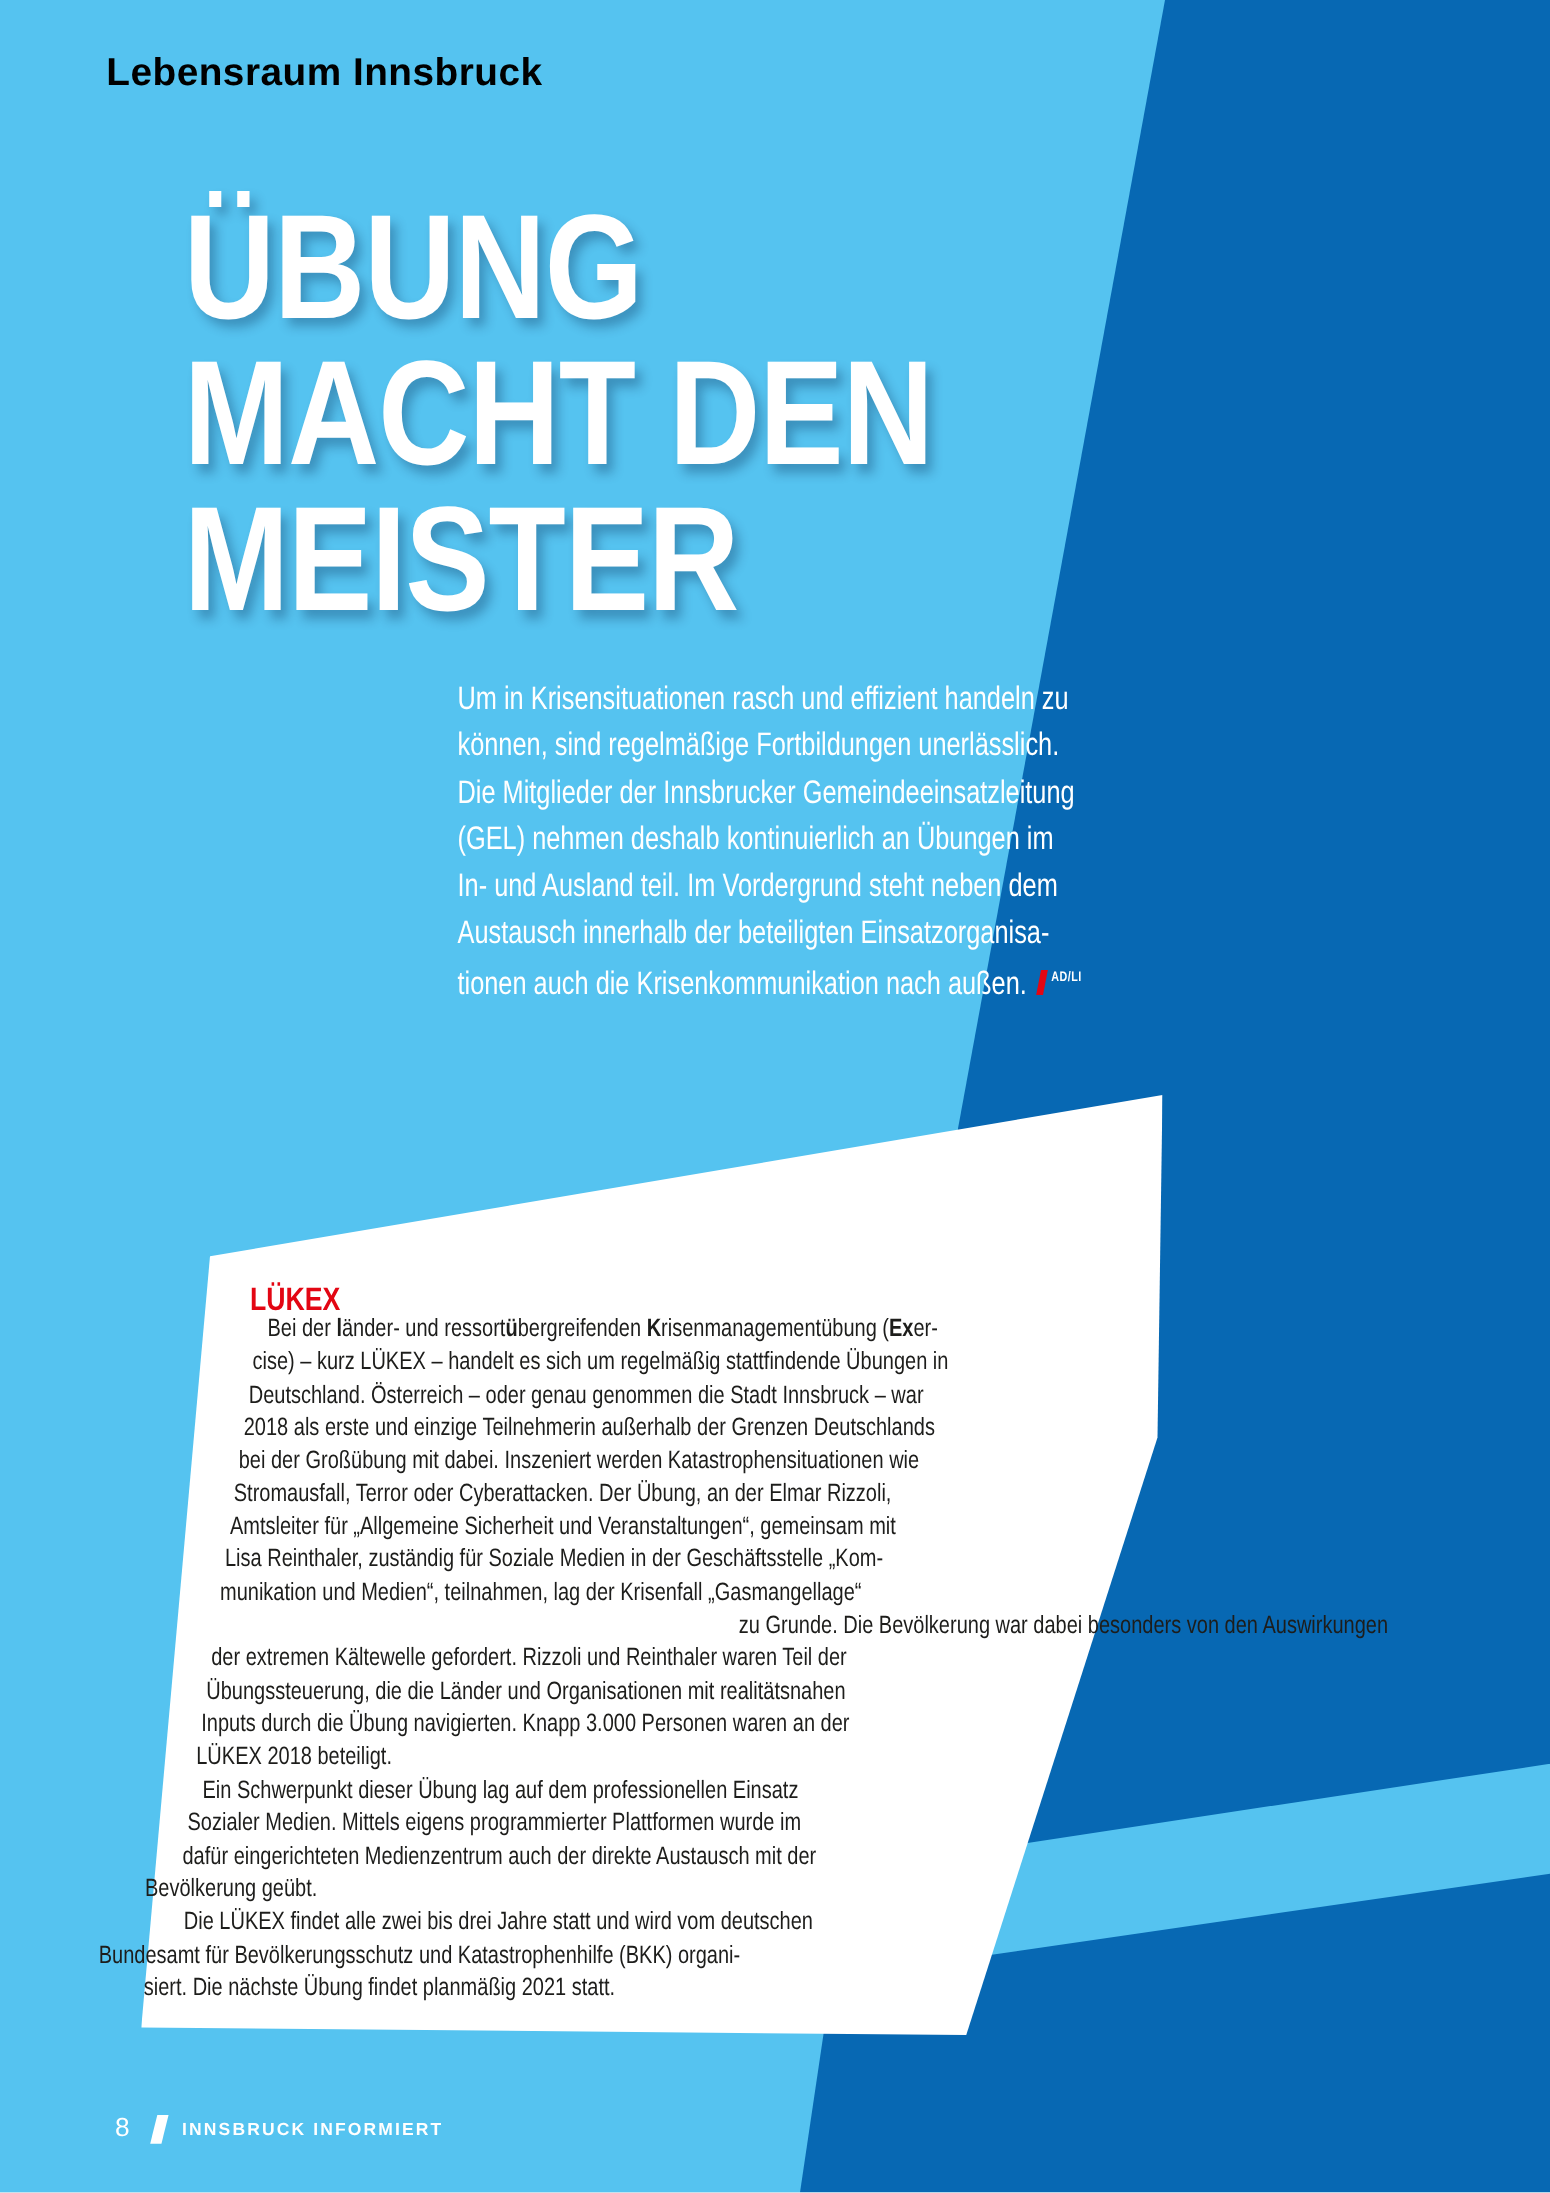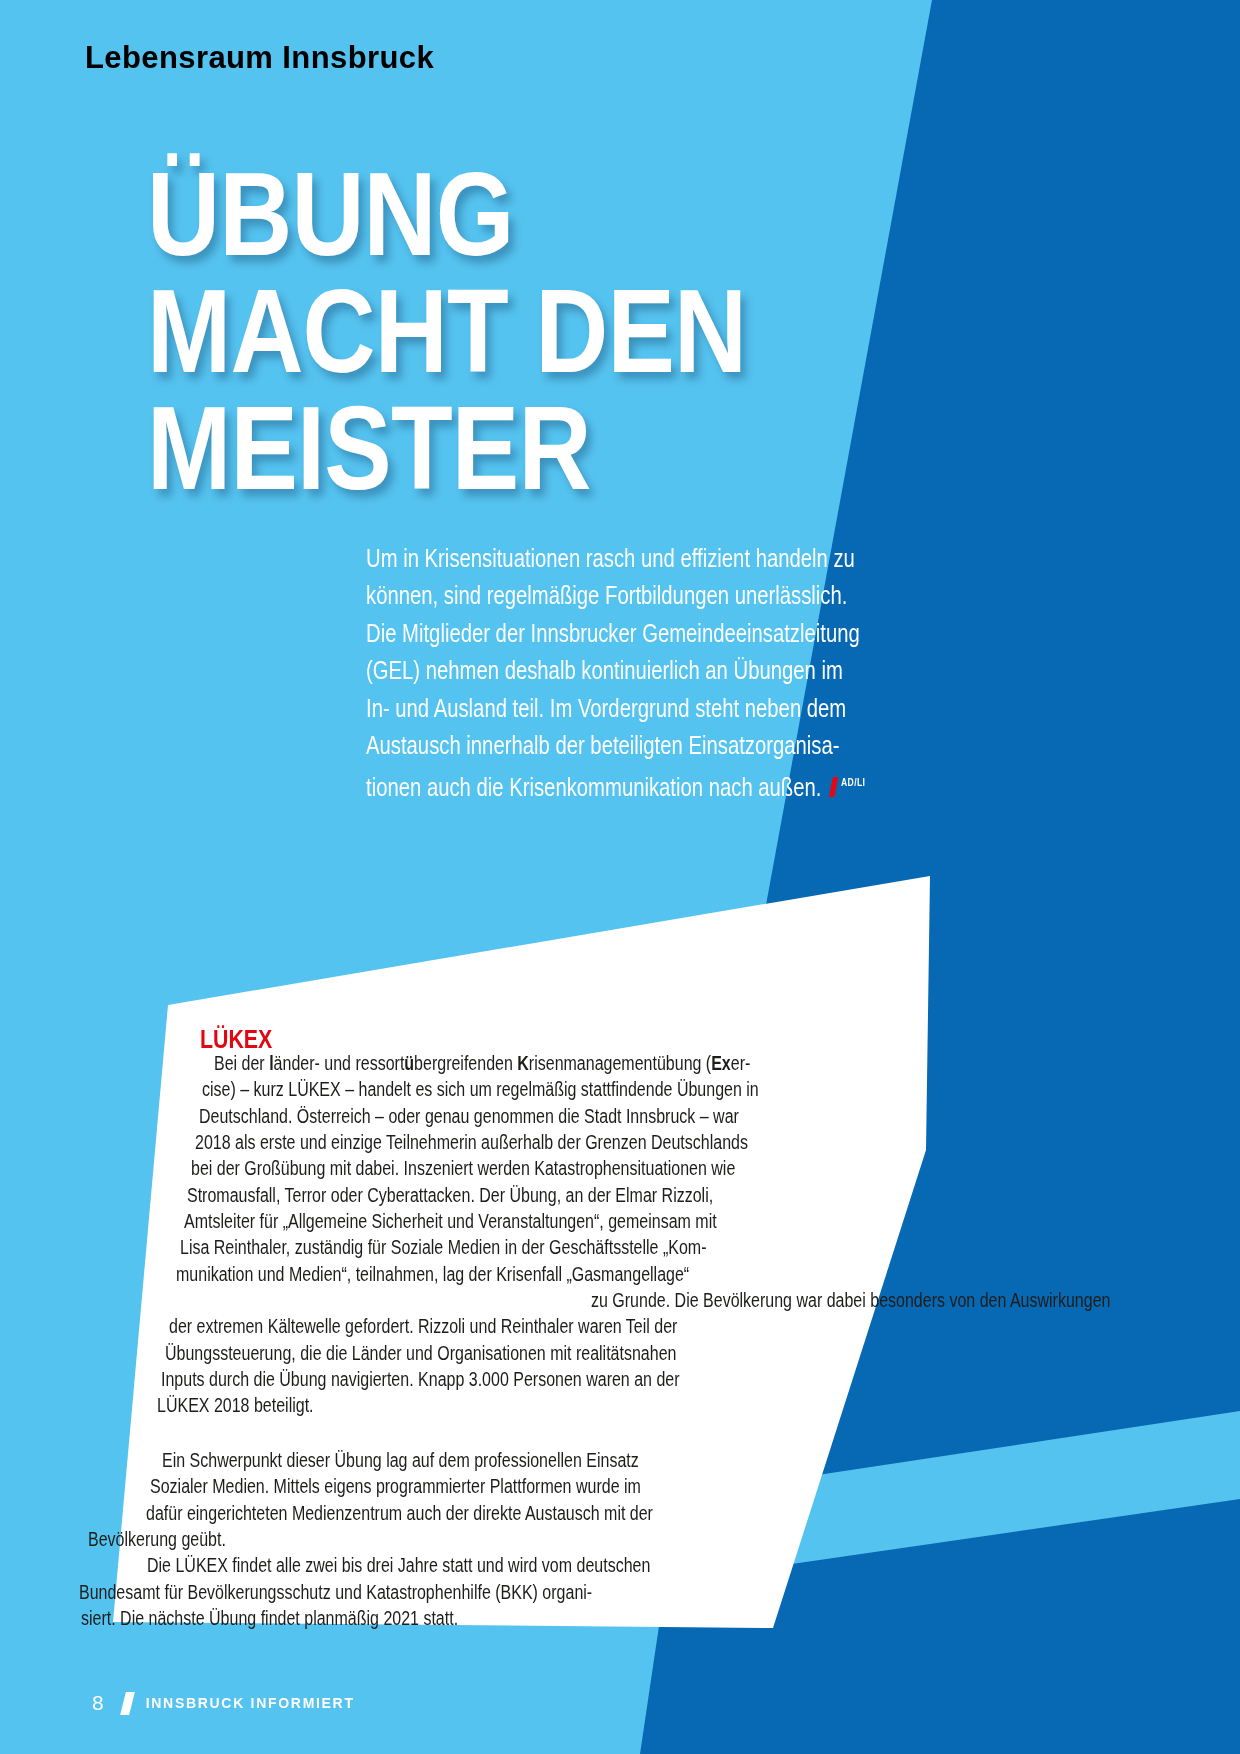--- a/index.html
+++ b/index.html
@@ -110,27 +110,27 @@
       <div class="lukex-line" style="padding-left: 191px;"><span class="sx">bei der Großübung mit dabei. Inszeniert werden Katastrophensituationen wie</span></div>
       <div class="lukex-line" style="padding-left: 187.25px;"><span class="sx">Stromausfall, Terror oder Cyberattacken. Der Übung, an der Elmar Rizzoli,</span></div>
       <div class="lukex-line" style="padding-left: 183.5px;"><span class="sx">Amtsleiter für „Allgemeine Sicherheit und Veranstaltungen“, gemeinsam mit</span></div>
       <div class="lukex-line" style="padding-left: 179.75px;"><span class="sx">Lisa Reinthaler, zuständig für Soziale Medien in der Geschäftsstelle „Kom-</span></div>
       <div class="lukex-line" style="padding-left: 176px;"><span class="sx">munikation und Medien“, teilnahmen, lag der Krisenfall „Gasmangellage“</span></div>
       <div class="lukex-line" style="padding-left: 172.25px; text-align: right;"><span class="sx">zu Grunde. Die Bevölkerung war dabei besonders von den Auswirkungen</span></div>
       <div class="lukex-line" style="padding-left: 168.5px;"><span class="sx">der extremen Kältewelle gefordert. Rizzoli und Reinthaler waren Teil der</span></div>
       <div class="lukex-line" style="padding-left: 164.75px;"><span class="sx">Übungssteuerung, die die Länder und Organisationen mit realitätsnahen</span></div>
       <div class="lukex-line" style="padding-left: 161px;"><span class="sx">Inputs durch die Übung navigierten. Knapp 3.000 Personen waren an der</span></div>
       <div class="lukex-line" style="padding-left: 157.25px;"><span class="sx">LÜKEX 2018 beteiligt.</span></div>
-      <div class="lukex-line" style="padding-left: 161.5px; margin-top: 28px;"><span class="sx">Ein Schwerpunkt dieser Übung lag auf dem professionellen Einsatz</span></div>
+      <div class="lukex-line" style="padding-left: 161.5px;"><span class="sx">Ein Schwerpunkt dieser Übung lag auf dem professionellen Einsatz</span></div>
       <div class="lukex-line" style="padding-left: 149.75px;"><span class="sx">Sozialer Medien. Mittels eigens programmierter Plattformen wurde im</span></div>
       <div class="lukex-line" style="padding-left: 146px;"><span class="sx">dafür eingerichteten Medienzentrum auch der direkte Austausch mit der</span></div>
-      <div class="lukex-line" style="padding-left: 88px;"><span class="sx">Bevölkerung geübt.</span></div>
+      <div class="lukex-line" style="padding-left: 88px; margin-left: 28px;"><span class="sx">Bevölkerung geübt.</span></div>
       <div class="lukex-line" style="padding-left: 146.5px;"><span class="sx">Die LÜKEX findet alle zwei bis drei Jahre statt und wird vom deutschen</span></div>
       <div class="lukex-line" style="padding-left: 79px;"><span class="sx">Bundesamt für Bevölkerungsschutz und Katastrophenhilfe (BKK) organi-</span></div>
-      <div class="lukex-line" style="padding-left: 81px;"><span class="sx">siert. Die nächste Übung findet planmäßig 2021 statt.</span></div>
+      <div class="lukex-line" style="padding-left: 115px;"><span class="sx">siert. Die nächste Übung findet planmäßig 2021 statt.</span></div>
     </div>
 
   <div class="footer">
     <span class="pagenum">8</span>
     <span class="fslash"></span>
     <span class="mag">INNSBRUCK INFORMIERT</span>
   </div>
 </div>
 
 </body></html>

